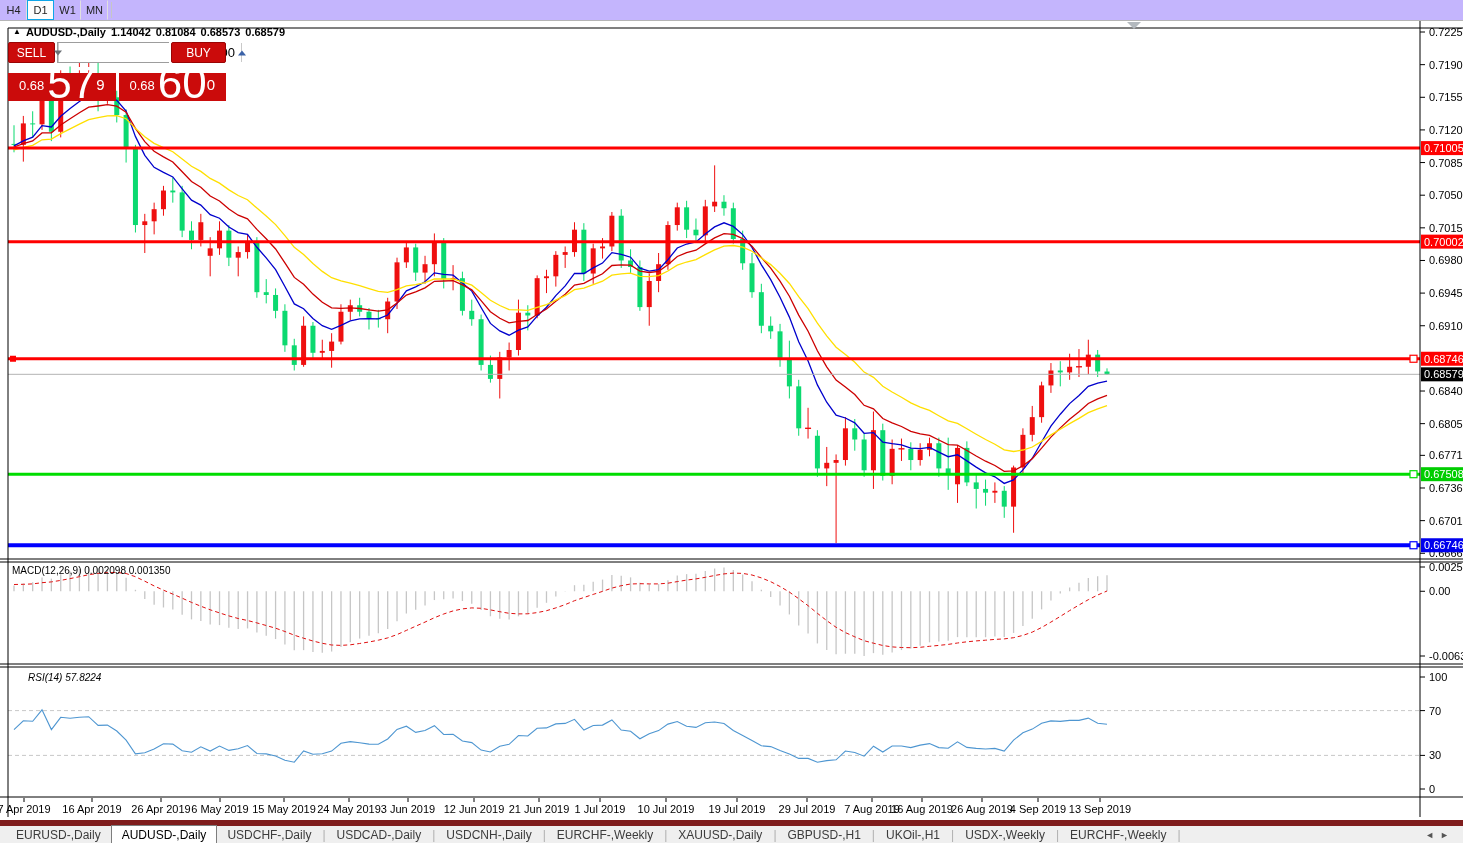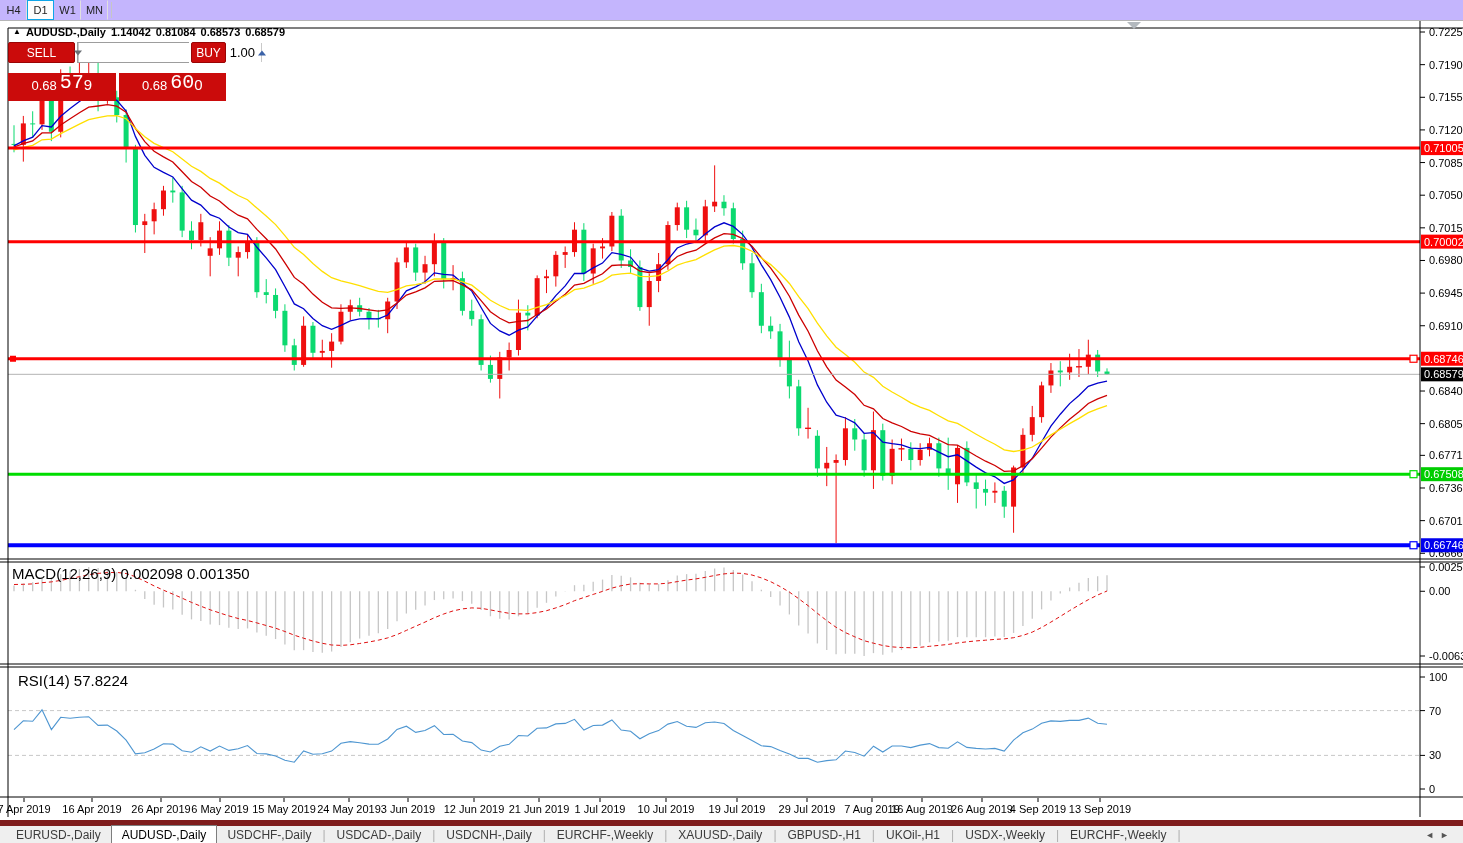--- a/index.html
+++ b/index.html
@@ -18,42 +18,42 @@
   
   .symline { position:absolute; left:13px; top:26px; z-index:4; font-size:11px; font-weight:bold;
              color:#000; display:flex; gap:5px; white-space:nowrap; }
   .symline .arr { font-size:8px; position:relative; top:1px; }
 
   
   .panel { position:absolute; left:8px; top:42px; width:218px; z-index:4; }
   .prow1 { display:flex; height:21px; gap:2px; }
   .sellbtn,.buybtn { background:#cb0b0b; color:#fff; border:1px solid #9a0404; font-size:12px;
                      font-family:"Liberation Sans",sans-serif; border-radius:2px; cursor:pointer; }
-  .sellbtn { width:67px; } .buybtn { flex:1; }
+  .sellbtn { width:47px; } .buybtn { flex:1; }
   .lot { display:flex; width:112px; border:1px solid #9d9d9d; background:#fff; }
   .lotbtn { width:17px; background:#ececec; border:none; border-left:1px solid #c9c9c9;
             border-right:1px solid #c9c9c9; position:relative; cursor:pointer; }
   .lotbtn:first-child { border-left:none; } .lotbtn:last-child { border-right:none; }
   .tri-dn,.tri-up { position:absolute; left:50%; top:50%; transform:translate(-50%,-50%);
                     width:0; height:0; border-left:4px solid transparent; border-right:4px solid transparent; }
   .tri-dn { border-top:5px solid #6b6f74; }
   .tri-up { border-bottom:5px solid #3b62a8; }
   .lotval { flex:1; border:none; outline:none; font-size:13px; text-align:right; padding-right:6px;
             font-family:"Liberation Sans",sans-serif; color:#000; }
   .prow2 { display:flex; margin-top:10px; height:28px; gap:3px; }
   .pricebox { flex:1; background:#cb0b0b; color:#fff; display:flex; align-items:flex-end;
               justify-content:center; padding-bottom:3px; cursor:pointer; }
   .psm  { font-size:13px; margin:0 3px 5px 0; }
-  .pbig { font-size:20px; line-height:30px;font-family:Liberation Mono, monospace; }
+  .pbig { font-size:44px; line-height:30px; }
   .psup { font-size:15px; align-self:flex-start; margin-top:3px; }
 
   
-  .indlabel { position:absolute; z-index:3; font-size:15px; color:#000; white-space:nowrap; }
+  .indlabel { position:absolute; z-index:3; font-size:10px; color:#000; white-space:nowrap; }
   #macdlabel { left:12px; top:565px; }
-  #rsilabel  { left:18px; top:672px; }
+  #rsilabel  { left:28px; top:672px;font-style:italic; }
 
   
   .tabbar { position:absolute; left:0; top:820px; right:0; height:23px; background:#efefef;
             border-top:6px solid #7f1d1d; display:flex; align-items:center; padding-left:6px;
             z-index:5; font-size:12px; color:#3c3c3c; }
   .tab { padding:2px 10px; cursor:pointer; white-space:nowrap; }
   .tab.active { background:#fff; border:1px solid #7e7e7e; color:#000; }
   .tabsep { color:#b0b0b0; padding:0 1px; }
   .tabarrows { margin-left:auto; margin-right:8px; color:#555; font-size:9px; letter-spacing:6px; cursor:pointer; }
 </style>

